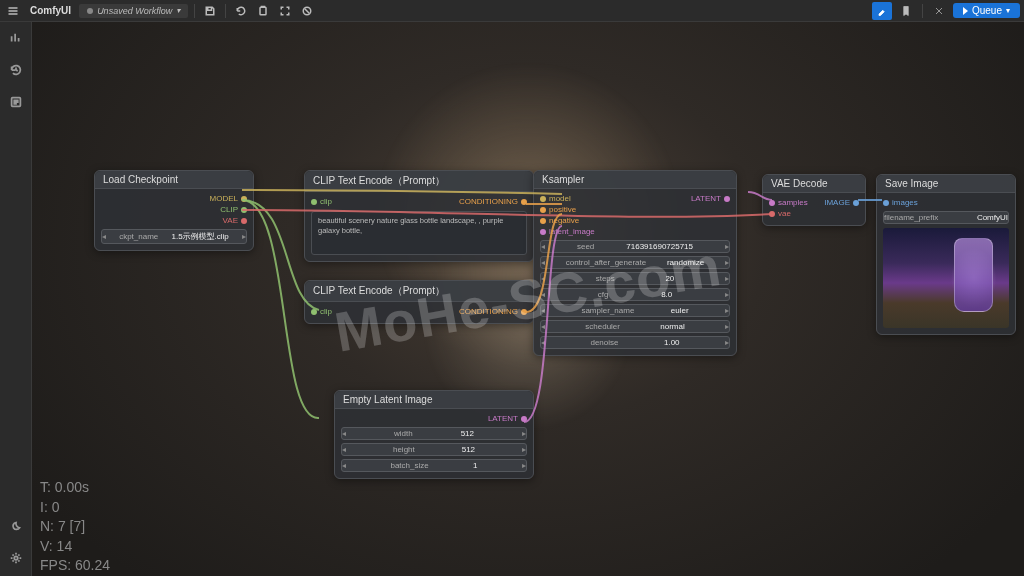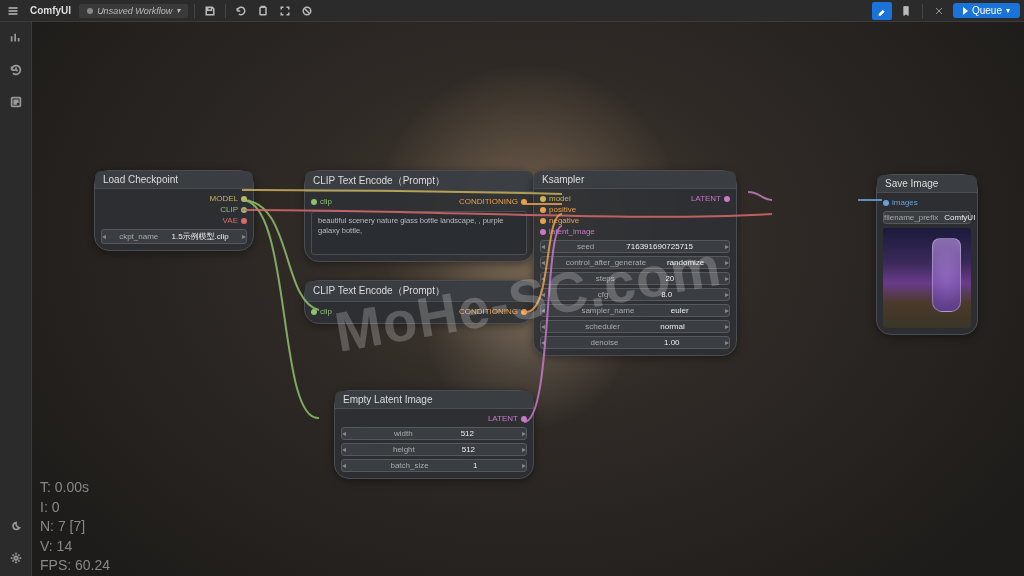--- a/index.html
+++ b/index.html
@@ -81,21 +81,21 @@
   position: absolute; left: 8px; bottom: 0;
   color: #888; font-size: 14px; line-height: 1.4;
   z-index: 40;
 }
 
 
 .node {
   position: absolute;
   background: rgba(45,48,52,0.9);
   border: 1px solid #4a4d52;
-  border-radius: 15px;
+  border-radius: 6px;
   box-shadow: 0 2px 8px rgba(0,0,0,0.4);
   color: #ccc;
 }
 .node-header {
   padding: 3px 8px; font-size: 10px; color: #ddd;
   border-bottom: 1px solid #4a4d52;
   background: rgba(60,63,68,0.9);
   border-radius: 6px 6px 0 0;
 }
 .node-body { padding: 4px 6px 6px; font-size: 8px; }
@@ -434,22 +434,43 @@
         </div>
       <div class="widget">
           <span class="arrow">◂</span>
           <span class="wl">denoise</span>
           <span class="wv">1.00</span>
           <span class="arrow">▸</span>
         </div>
     </div>
   </div>
 
-
-  <div class="node" style="left:844px; top:152px; width:102px;">
+  <div class="node" style="left:730px; top:152px; width:104px;">
+    <div class="node-header">VAE Decode</div>
+    <div class="node-body">
+      <div class="port-row">
+        <span class="in pl-latent">
+            <span class="dot c-latent"></span>
+            <span>samples</span>
+          </span>
+        <span class="out pl-image">
+            <span>IMAGE</span>
+            <span class="dot c-image"></span>
+          </span>
+      </div>
+      <div class="port-row">
+          <span class="in pl-vae">
+            <span class="dot c-vae"></span>
+            <span>vae</span>
+          </span>
+        </div>
+    </div>
+  </div>
+
+  <div class="node" style="left:844px; top:152px; width:140px;">
     <div class="node-header">Save Image</div>
     <div class="node-body">
       <div class="port-row">
           <span class="in pl-image">
             <span class="dot c-image"></span>
             <span>images</span>
           </span>
         </div>
       <div class="widget">
         <span class="wl">filename_prefix</span>

